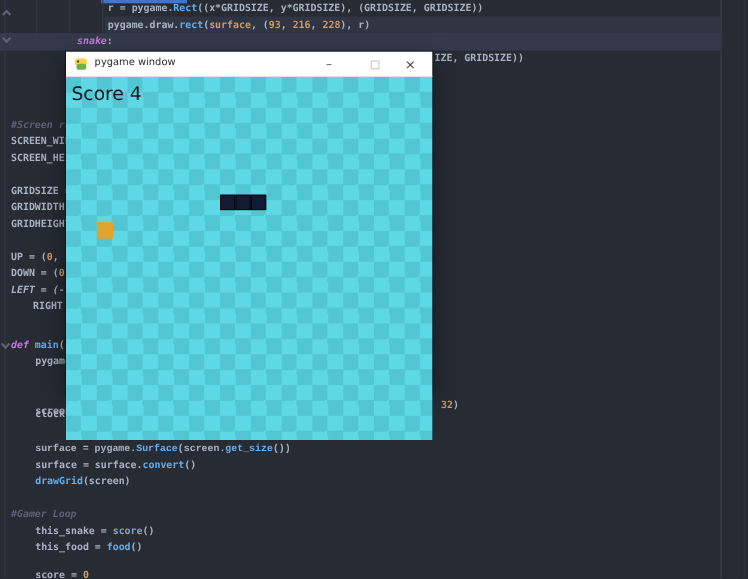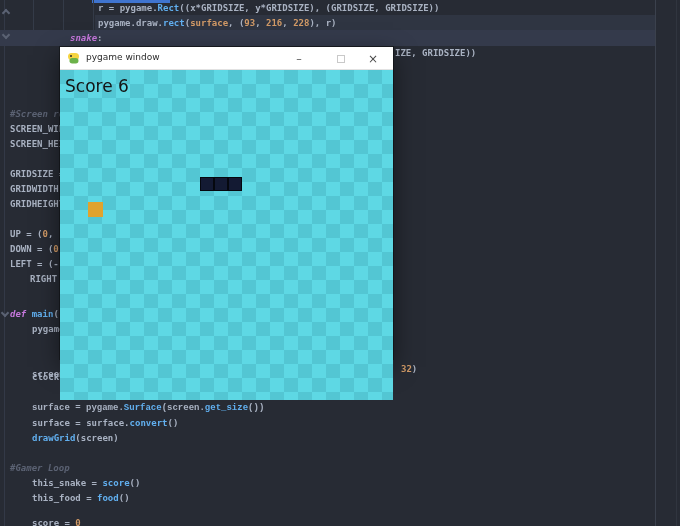--- a/index.html
+++ b/index.html
@@ -87,21 +87,21 @@
     <div class="code-line" style="left: 70px; top: 32px;"><span class="tok-kw">snake</span><span class="tok-pl">:</span></div>
     <div class="code-line" style="left: 395px; top: 47px;"><span class="tok-pl">IZE, GRIDSIZE))</span></div>
     <div class="code-line" style="left: 10px; top: 108px;"><span class="tok-com">#Screen re</span></div>
     <div class="code-line" style="left: 10px; top: 123px;"><span class="tok-pl">SCREEN_WID</span></div>
     <div class="code-line" style="left: 10px; top: 138px;"><span class="tok-pl">SCREEN_HEI</span></div>
     <div class="code-line" style="left: 10px; top: 168px;"><span class="tok-pl">GRIDSIZE =</span></div>
     <div class="code-line" style="left: 10px; top: 183px; text-align: right;"><span class="tok-pl">GRIDWIDTH</span></div>
     <div class="code-line" style="left: 10px; top: 198px;"><span class="tok-pl">GRIDHEIGHT</span></div>
     <div class="code-line" style="left: 10px; top: 228px;"><span class="tok-pl">UP = (</span><span class="tok-num">0</span><span class="tok-pl">,</span></div>
     <div class="code-line" style="left: 10px; top: 243px;"><span class="tok-pl">DOWN = (</span><span class="tok-num">0</span></div>
-    <div class="code-line" style="left: 10px; top: 258px;"><span class="tok-pl">LEFT = (-</span></div>
+    <div class="code-line" style="left: 10px; top: 258px; font-style: italic;"><span class="tok-pl">LEFT = (-</span></div>
     <div class="code-line" style="left: 10px; top: 273px; margin-left: 20px;"><span class="tok-pl">RIGHT = (</span></div>
     <div class="code-line" style="left: 10px; top: 308px;"><span class="tok-kw">def </span><span class="tok-fn">main</span><span class="tok-pl">(</span></div>
     <div class="code-line" style="left: 32px; top: 323px;"><span class="tok-pl">pygame</span></div>
     <div class="code-line" style="left: 32px; top: 371px;"><span class="tok-pl">clock</span></div>
     <div class="code-line" style="left: 32px; top: 368px;"><span class="tok-pl">screen</span></div>
     <div class="code-line" style="left: 401px; top: 363px;"><span class="tok-num">32</span><span class="tok-pl">)</span></div>
     <div class="code-line" style="left: 32px; top: 402px; font-family: Liberation Mono, monospace;"><span class="tok-pl">surface = pygame.</span><span class="tok-fn">Surface</span><span class="tok-pl">(screen.</span><span class="tok-fn">get_size</span><span class="tok-pl">())</span></div>
     <div class="code-line" style="left: 32px; top: 417px;"><span class="tok-pl">surface = surface.</span><span class="tok-fn">convert</span><span class="tok-pl">()</span></div>
     <div class="code-line" style="left: 32px; top: 432px;"><span class="tok-fn">drawGrid</span><span class="tok-pl">(screen)</span></div>
     <div class="code-line" style="left: 10px; top: 462px;"><span class="tok-com">#Gamer Loop</span></div>
@@ -122,19 +122,19 @@
       <span>–</span>
     </div>
     <div class="win-btn btn-max">
       <span class="max-box"></span>
     </div>
     <div class="win-btn btn-close">
       <span>×</span>
     </div>
   </div>
   <div class="game-surface" id="game-surface" style="background: repeating-conic-gradient(rgb(94, 216, 228) 0%, rgb(94, 216, 228) 25%, rgb(83, 198, 211) 0%, rgb(83, 198, 211) 50%) 0px 0px / 28px 28px;">
-    <span class="score-text">Score 6</span>
+    <span class="score-text">Score 4</span>
     <div class="food-square" id="food" style="left: 28px; top: 132px; width: 15px; height: 15px; background: rgb(224, 163, 46);"></div>
   <div class="snake-seg" style="left: 140px; top: 107px; width: 14px; height: 14px; background: rgb(19, 26, 51); border-color: rgb(5, 8, 15);"></div>
       <div class="snake-seg" style="left: 154px; top: 107px; width: 14px; height: 14px; background: rgb(19, 26, 51); border-color: rgb(5, 8, 15);"></div>
       <div class="snake-seg" style="left: 168px; top: 107px; width: 14px; height: 14px; background: rgb(19, 26, 51); border-color: rgb(5, 8, 15);"></div>
     </div>
 </div>
 
 </body></html>

